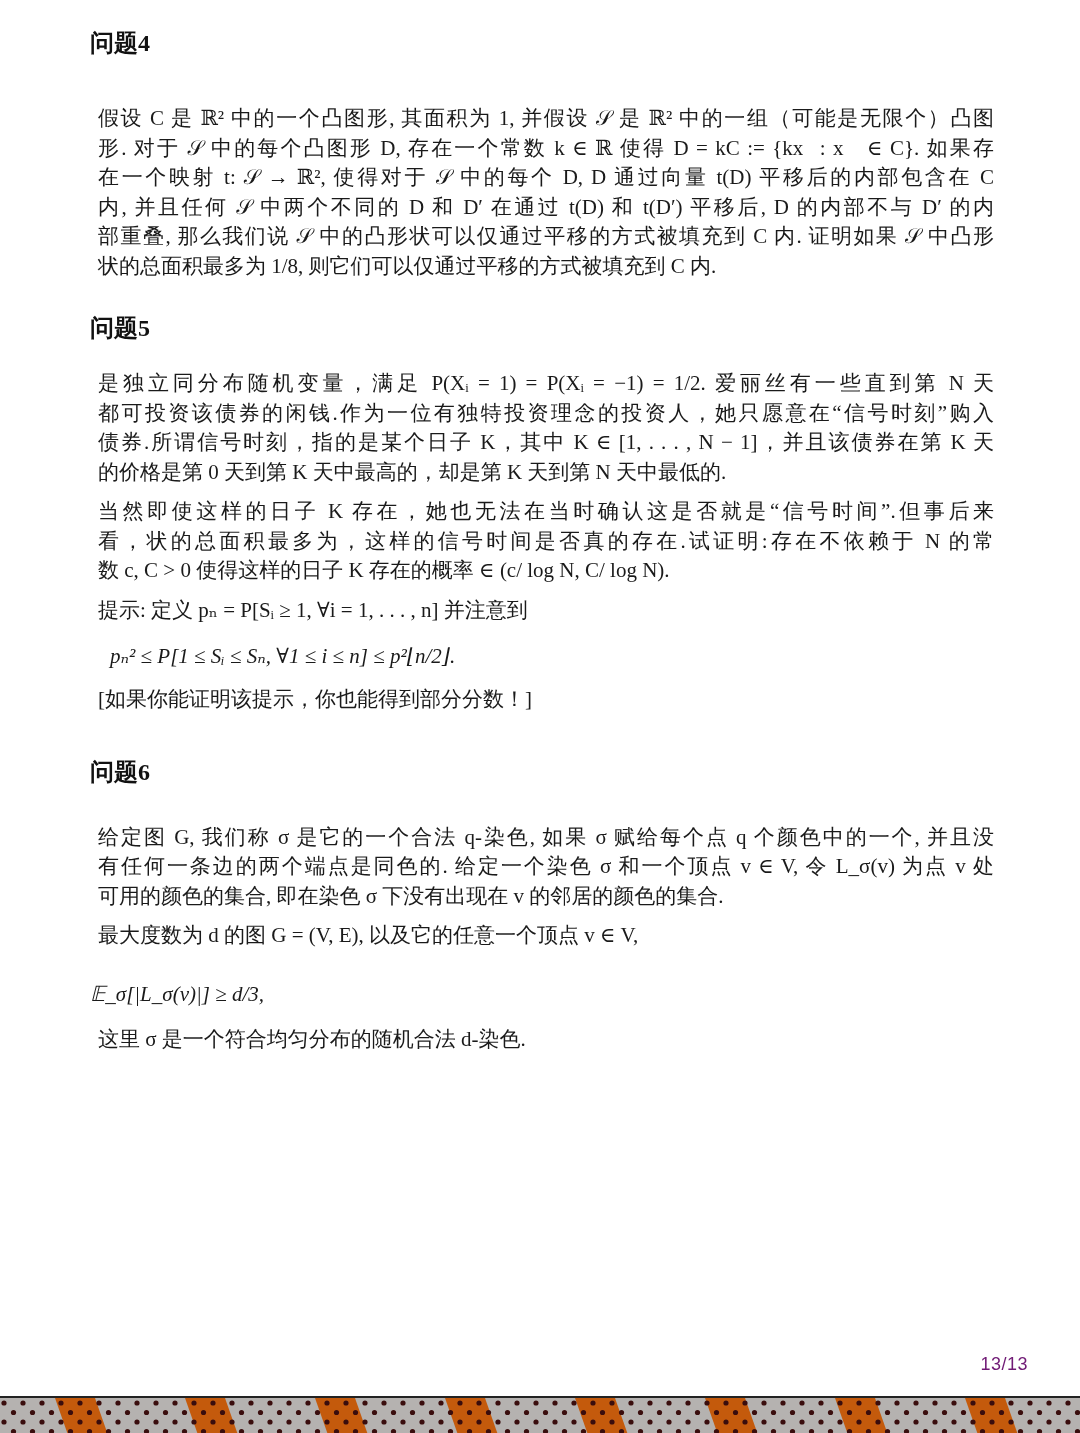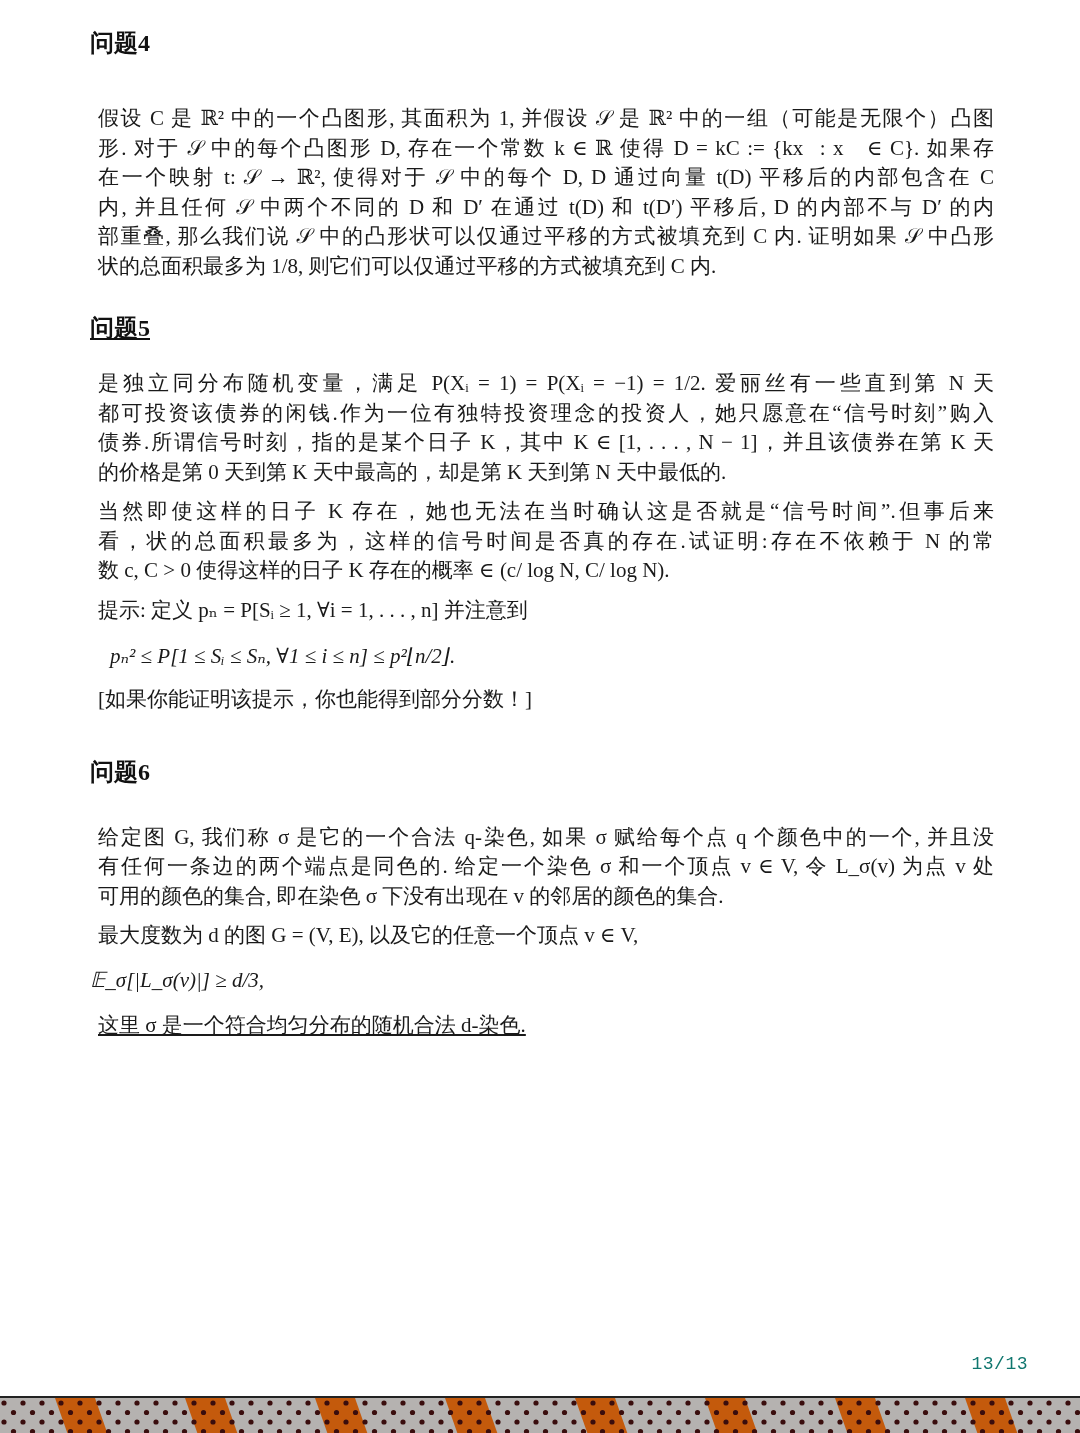--- a/index.html
+++ b/index.html
@@ -57,23 +57,23 @@
       text-align: left;
       font-size: 21px;
       font-family: "Liberation Serif", "DejaVu Serif", serif;
       font-style: italic;
       line-height: 30px;
     }
     .page-number {
       position: absolute;
       right: 56px;
       top: 1354px;
-      font-family: Liberation Mono, monospace;
+      font-family: Liberation Sans, sans-serif;
       font-size: 18px;
-      color: #0f766e;
+      color: #701a75;
       letter-spacing: 0.5px;
     }
     .deco-strip {
       position: absolute;
       left: 0;
       top: 1396px;
       width: 1080px;
       height: 37px;
       border-top: 2px solid #222;
       box-sizing: border-box;
@@ -93,21 +93,21 @@
         <span class="ln">假设 C 是 ℝ² 中的一个凸图形, 其面积为 1, 并假设 𝒮 是 ℝ² 中的一组（可能是无限个）凸图</span>
         <span class="ln">形. 对于 𝒮 中的每个凸图形 D, 存在一个常数 k ∈ ℝ 使得 D = kC := {kx⃗: x⃗ ∈ C}. 如果存</span>
         <span class="ln">在一个映射 t: 𝒮 → ℝ², 使得对于 𝒮 中的每个 D, D 通过向量 t(D) 平移后的内部包含在 C</span>
         <span class="ln">内, 并且任何 𝒮 中两个不同的 D 和 D′ 在通过 t(D) 和 t(D′) 平移后, D 的内部不与 D′ 的内</span>
         <span class="ln">部重叠, 那么我们说 𝒮 中的凸形状可以仅通过平移的方式被填充到 C 内. 证明如果 𝒮 中凸形</span>
         <span class="ln last">状的总面积最多为 1/8, 则它们可以仅通过平移的方式被填充到 C 内.</span>
       </div>
     </section>
 
     <section>
-      <h2 class="heading" style="margin-top:30px;text-decoration:underline;">问题5</h2>
+      <h2 class="heading" style="margin-top:30px;">问题5</h2>
       <div class="para" style="margin-top:24px;">
         <span class="ln">是独立同分布随机变量，满足 P(Xᵢ = 1) = P(Xᵢ = −1) = 1/2. 爱丽丝有一些直到第 N 天</span>
         <span class="ln">都可投资该债券的闲钱.作为一位有独特投资理念的投资人，她只愿意在“信号时刻”购入</span>
         <span class="ln">债券.所谓信号时刻，指的是某个日子 K，其中 K ∈ [1, . . . , N − 1]，并且该债券在第 K 天</span>
         <span class="ln last">的价格是第 0 天到第 K 天中最高的，却是第 K 天到第 N 天中最低的.</span>
       </div>
       <div class="para" style="margin-top:10px;">
         <span class="ln">当然即使这样的日子 K 存在，她也无法在当时确认这是否就是“信号时间”.但事后来</span>
         <span class="ln">看，状的总面积最多为，这样的信号时间是否真的存在.试证明:存在不依赖于 N 的常</span>
         <span class="ln last">数 c, C &gt; 0 使得这样的日子 K 存在的概率 ∈ (c/ log N, C/ log N).</span>
@@ -124,22 +124,22 @@
     <section>
       <h2 class="heading" style="margin-top:40px;">问题6</h2>
       <div class="para" style="margin-top:34px;">
         <span class="ln">给定图 G, 我们称 σ 是它的一个合法 q-染色, 如果 σ 赋给每个点 q 个颜色中的一个, 并且没</span>
         <span class="ln">有任何一条边的两个端点是同色的. 给定一个染色 σ 和一个顶点 v ∈ V, 令 L_σ(v) 为点 v 处</span>
         <span class="ln last">可用的颜色的集合, 即在染色 σ 下没有出现在 v 的邻居的颜色的集合.</span>
       </div>
       <div class="para" style="margin-top:10px;">
         <span class="ln last">最大度数为 d 的图 G = (V, E), 以及它的任意一个顶点 v ∈ V,</span>
       </div>
-      <div class="display" style="margin-top:14px;">𝔼_σ[|L_σ(v)|] ≥ d/3,</div>
-      <div class="para" style="margin-top:16px;text-decoration:underline;">
+      <div class="display" style="margin-top:28px;">𝔼_σ[|L_σ(v)|] ≥ d/3,</div>
+      <div class="para" style="margin-top:16px;">
         <span class="ln last">这里 σ 是一个符合均匀分布的随机合法 d-染色.</span>
       </div>
     </section>
   </div>
 
   <div class="page-number">13/13</div>
 </div>
 
 <div class="deco-strip">
   <svg width="1080" height="37" viewBox="0 0 1080 37" xmlns="http://www.w3.org/2000/svg">

